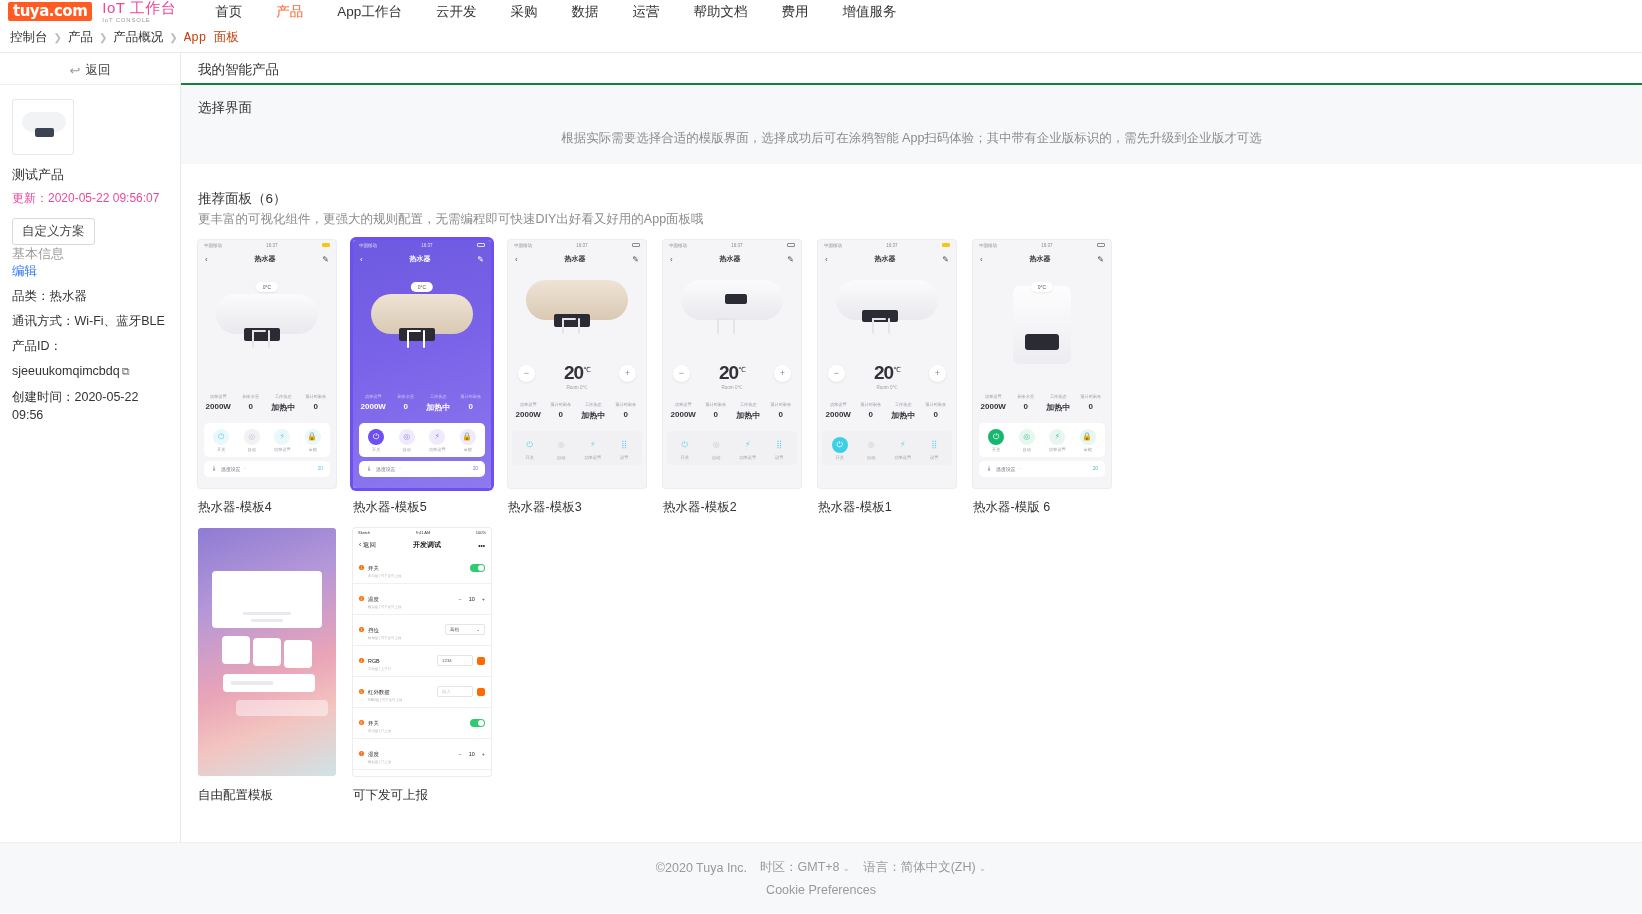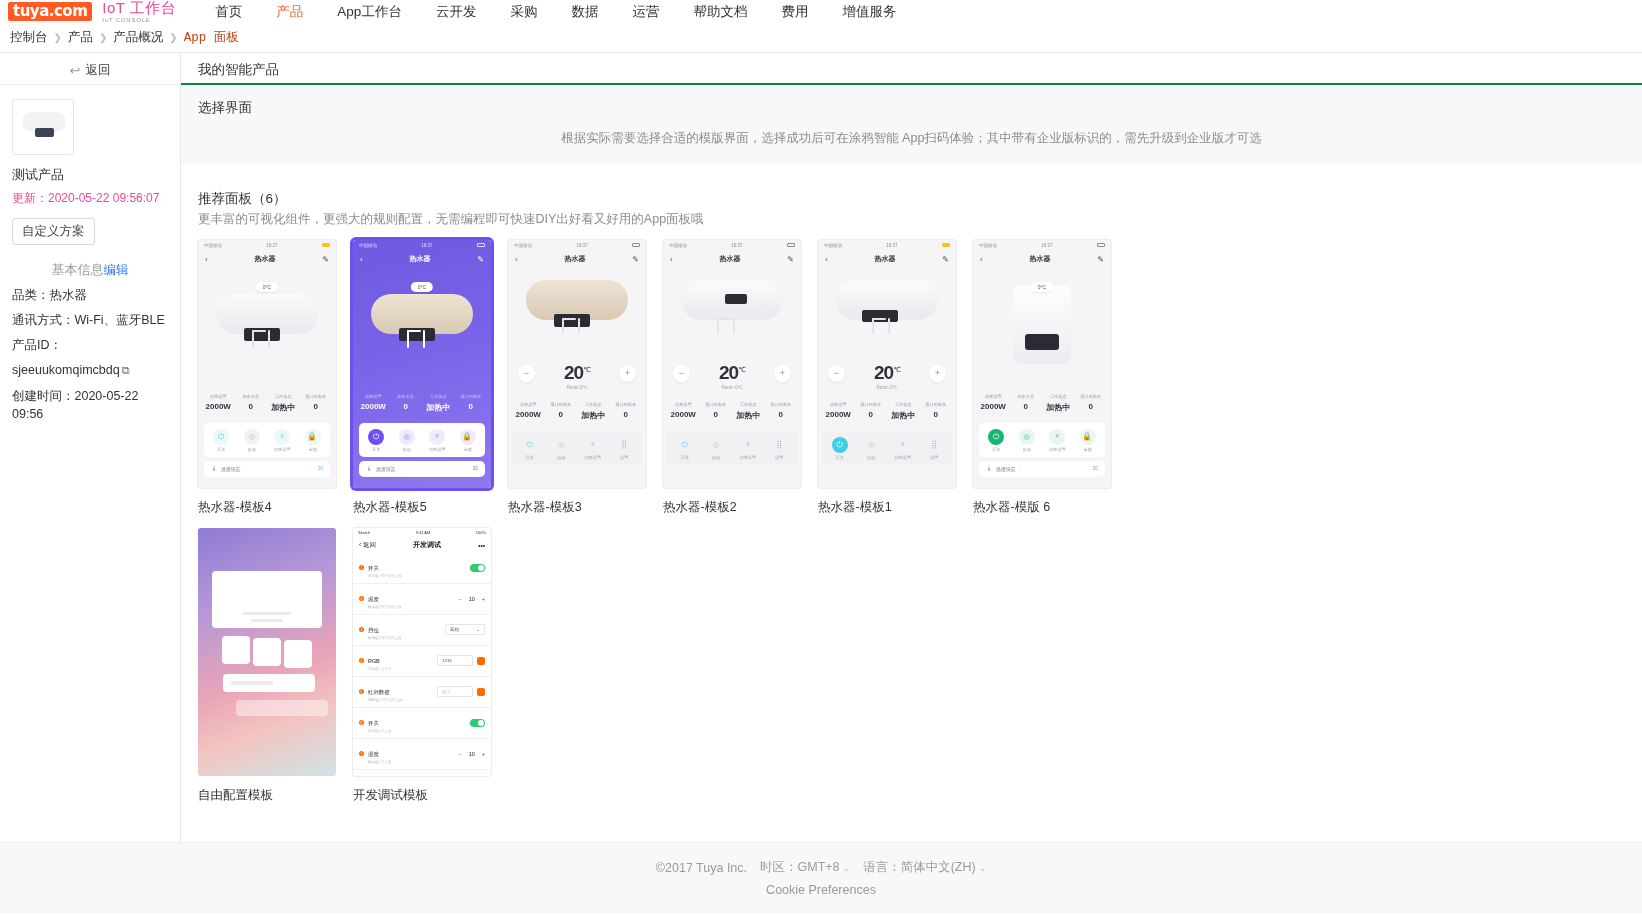--- a/index.html
+++ b/index.html
@@ -42,21 +42,21 @@
            position:relative; background:#fff; }
   .thumb .tank { position:absolute; left:9px; top:12px; width:44px; height:20px;
                  background:#f2f3f5; border-radius:10px; }
   .thumb .panelblk { position:absolute; left:22px; top:28px; width:19px; height:9px;
                  background:#3c4352; border-radius:2px; }
   .prodname { font-size:13px; color:#333; margin-top:11px; }
   .produpd { font-size:12px; color:#ec4899; margin-top:6px; }
   .schemebtn { display:inline-block; margin-top:11px; font-size:12.5px; color:#444;
                border:1px solid #d9d9d9; border-radius:3px; padding:4px 9px; cursor:pointer;
                background:#fff; }
-  .binfo { margin-top:16px; display:flex; align-items:baseline; justify-content:center; }
+  .binfo { margin-top:0; display:flex; align-items:baseline; justify-content:flex-end;flex-direction:column; }
   .binfo .t { font-size:13px; color:#9a9a9a; }
   .binfo .e { font-size:12.5px; color:#2f77f1; cursor:pointer; }
   .krow { font-size:12.5px; color:#333; margin-top:7px; line-height:1.45; }
   .copyic { color:#777; font-size:11px; margin-left:2px; cursor:pointer; }
 
   .content { flex:1; display:flex; flex-direction:column; min-width:0; }
   .ctitle { height:32px; display:flex; align-items:center; padding:0 17px;
             font-size:13.5px; color:#333; border-bottom:2px solid #15803d; padding-top:4px;}
   .scrollarea { flex:1; overflow:hidden; padding:0; }
   .choosebox { background:#f7f8fa; padding:14px 17px 16px 17px; }
@@ -741,29 +741,29 @@
                     <span class="num">10</span>
                     <span>+</span>
                   </span>
               </div>
               <div class="dbgrow">
 
                 <span class="dbgtxt"></span>
 
               </div>
             </div>
-            <div class="cardlabel">开发调试模板</div>
+            <div class="cardlabel">可下发可上报</div>
           </div>
 
         </div>
       </div>
     </div>
   </div>
 </div>
 
 <div class="footer">
   <div class="frow">
-    <span>©2017 Tuya Inc.</span>
+    <span>©2020 Tuya Inc.</span>
     <span><span>时区：</span><span>GMT+8</span><span class="chev">⌄</span></span>
     <span><span>语言：</span><span>简体中文(ZH)</span><span class="chev">⌄</span></span>
   </div>
   <div class="cookie">Cookie Preferences</div>
 </div>
 
 </body></html>

